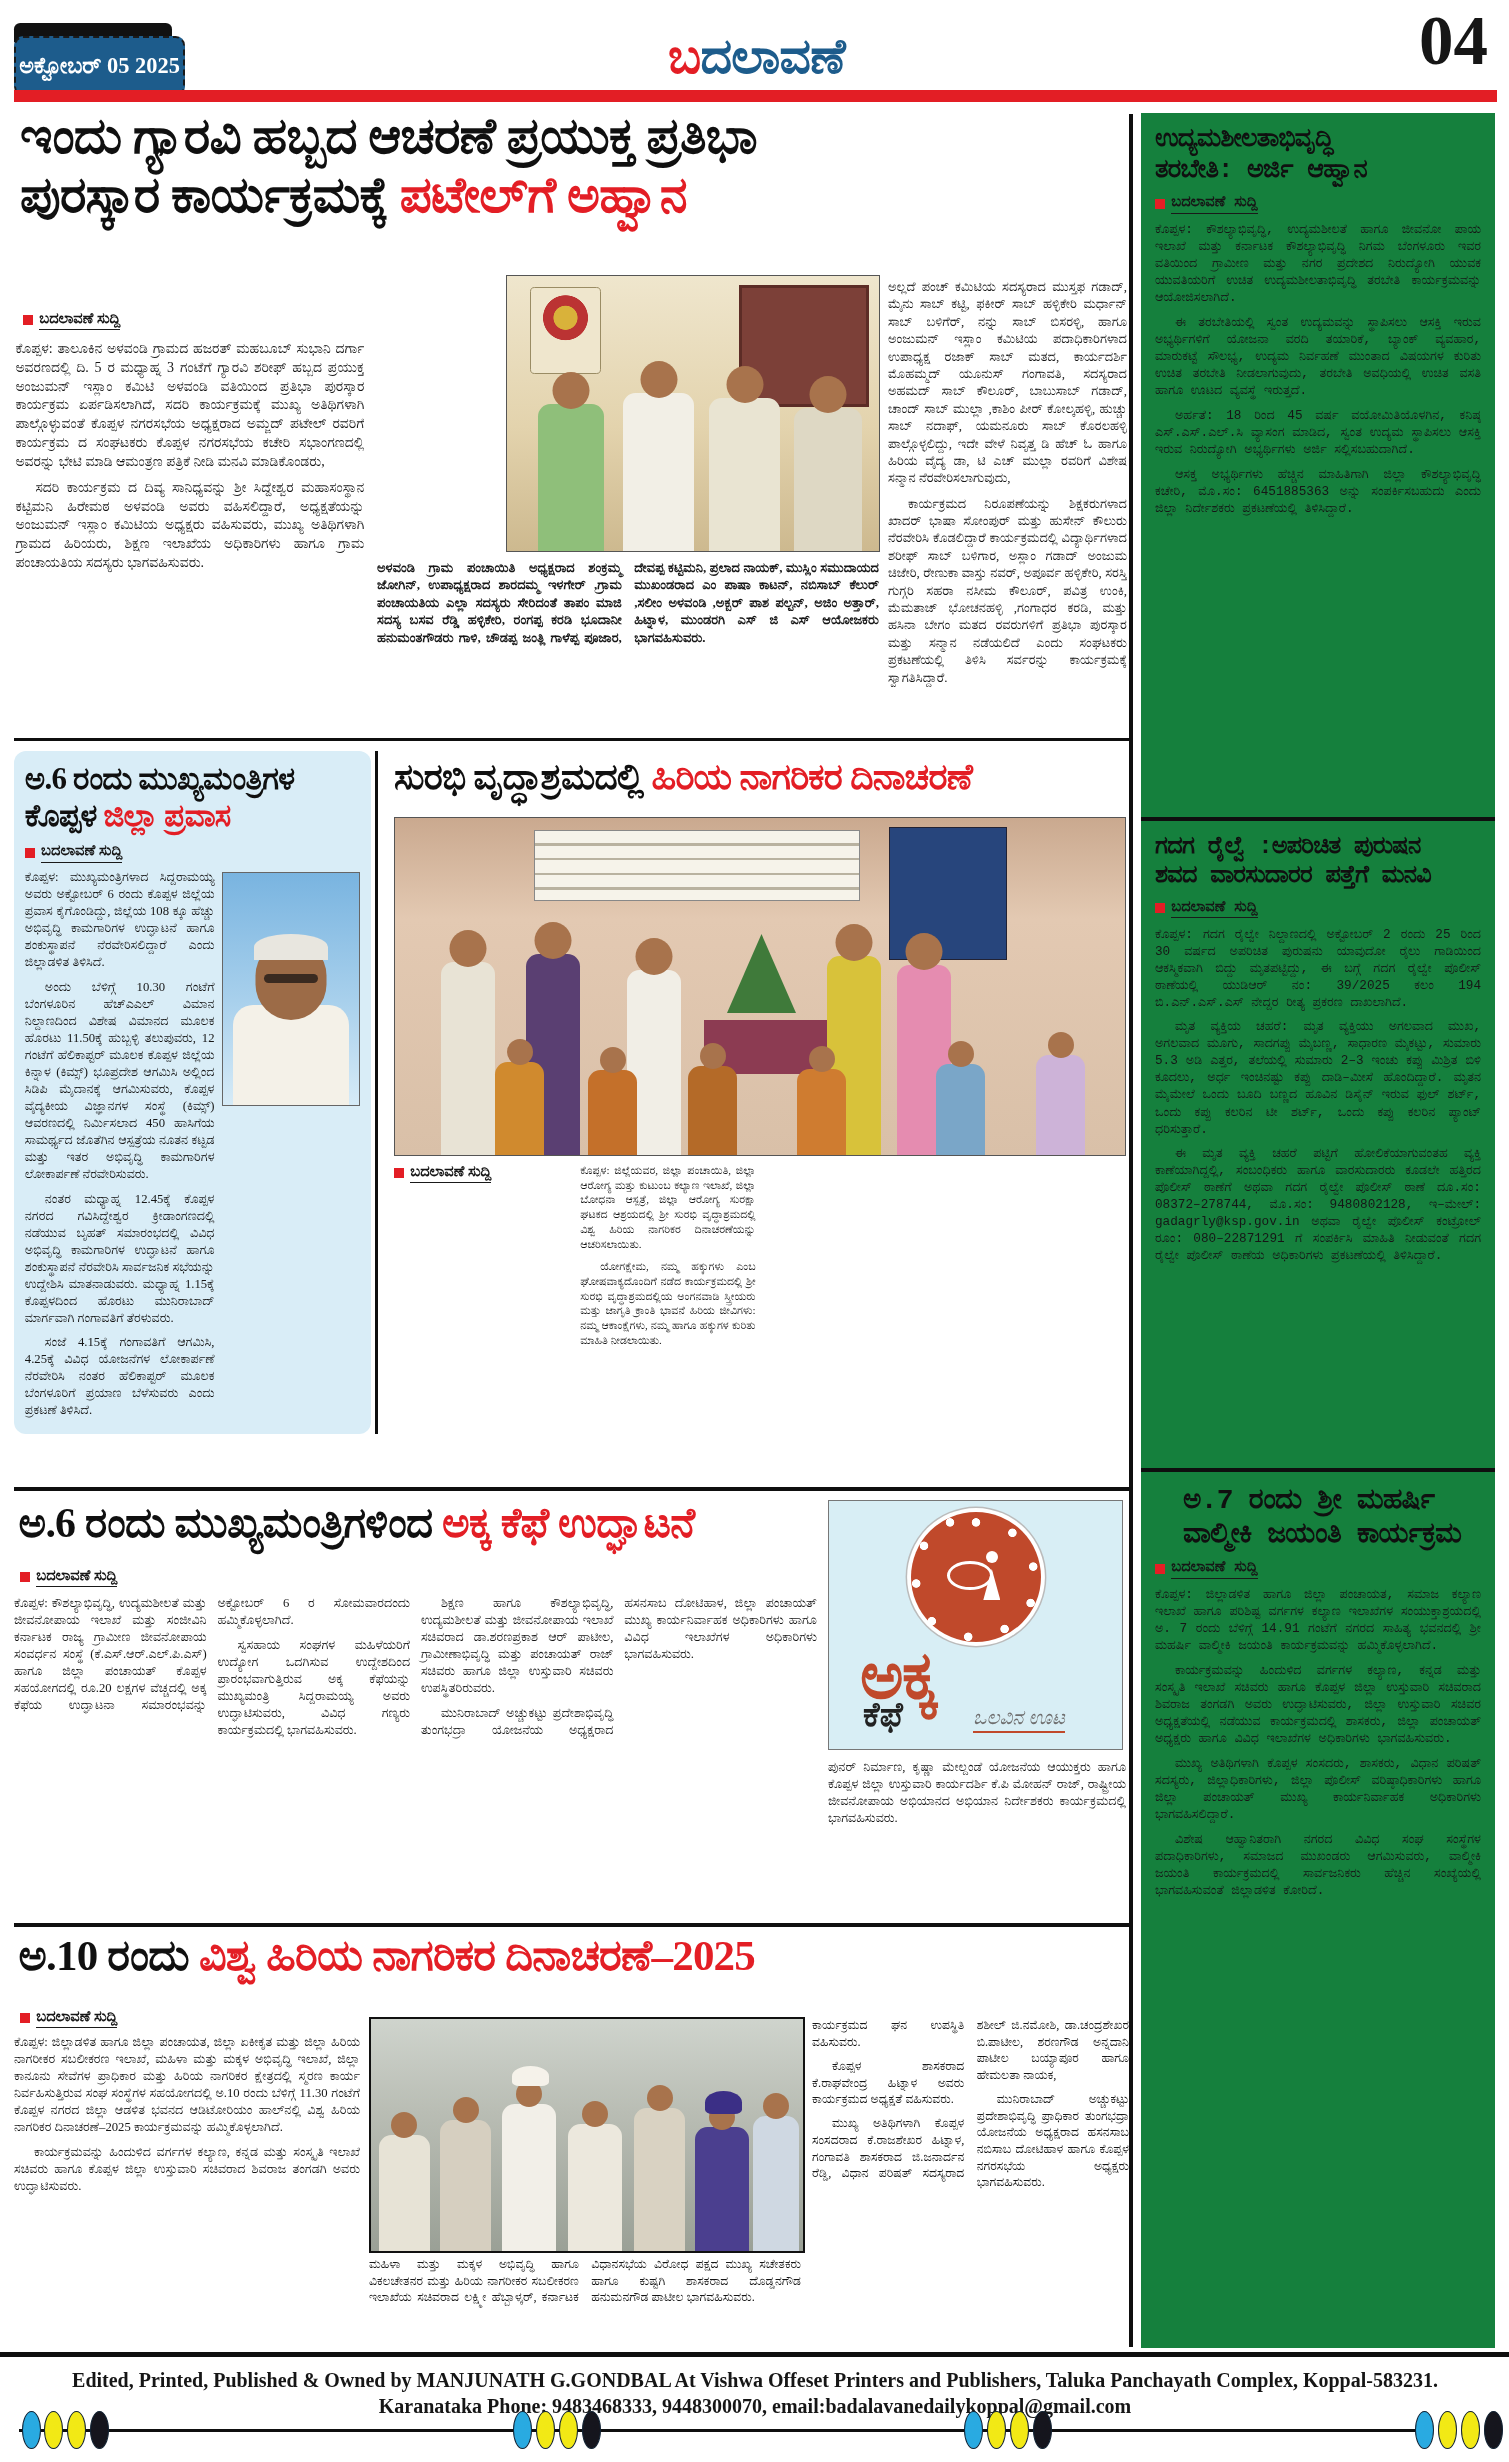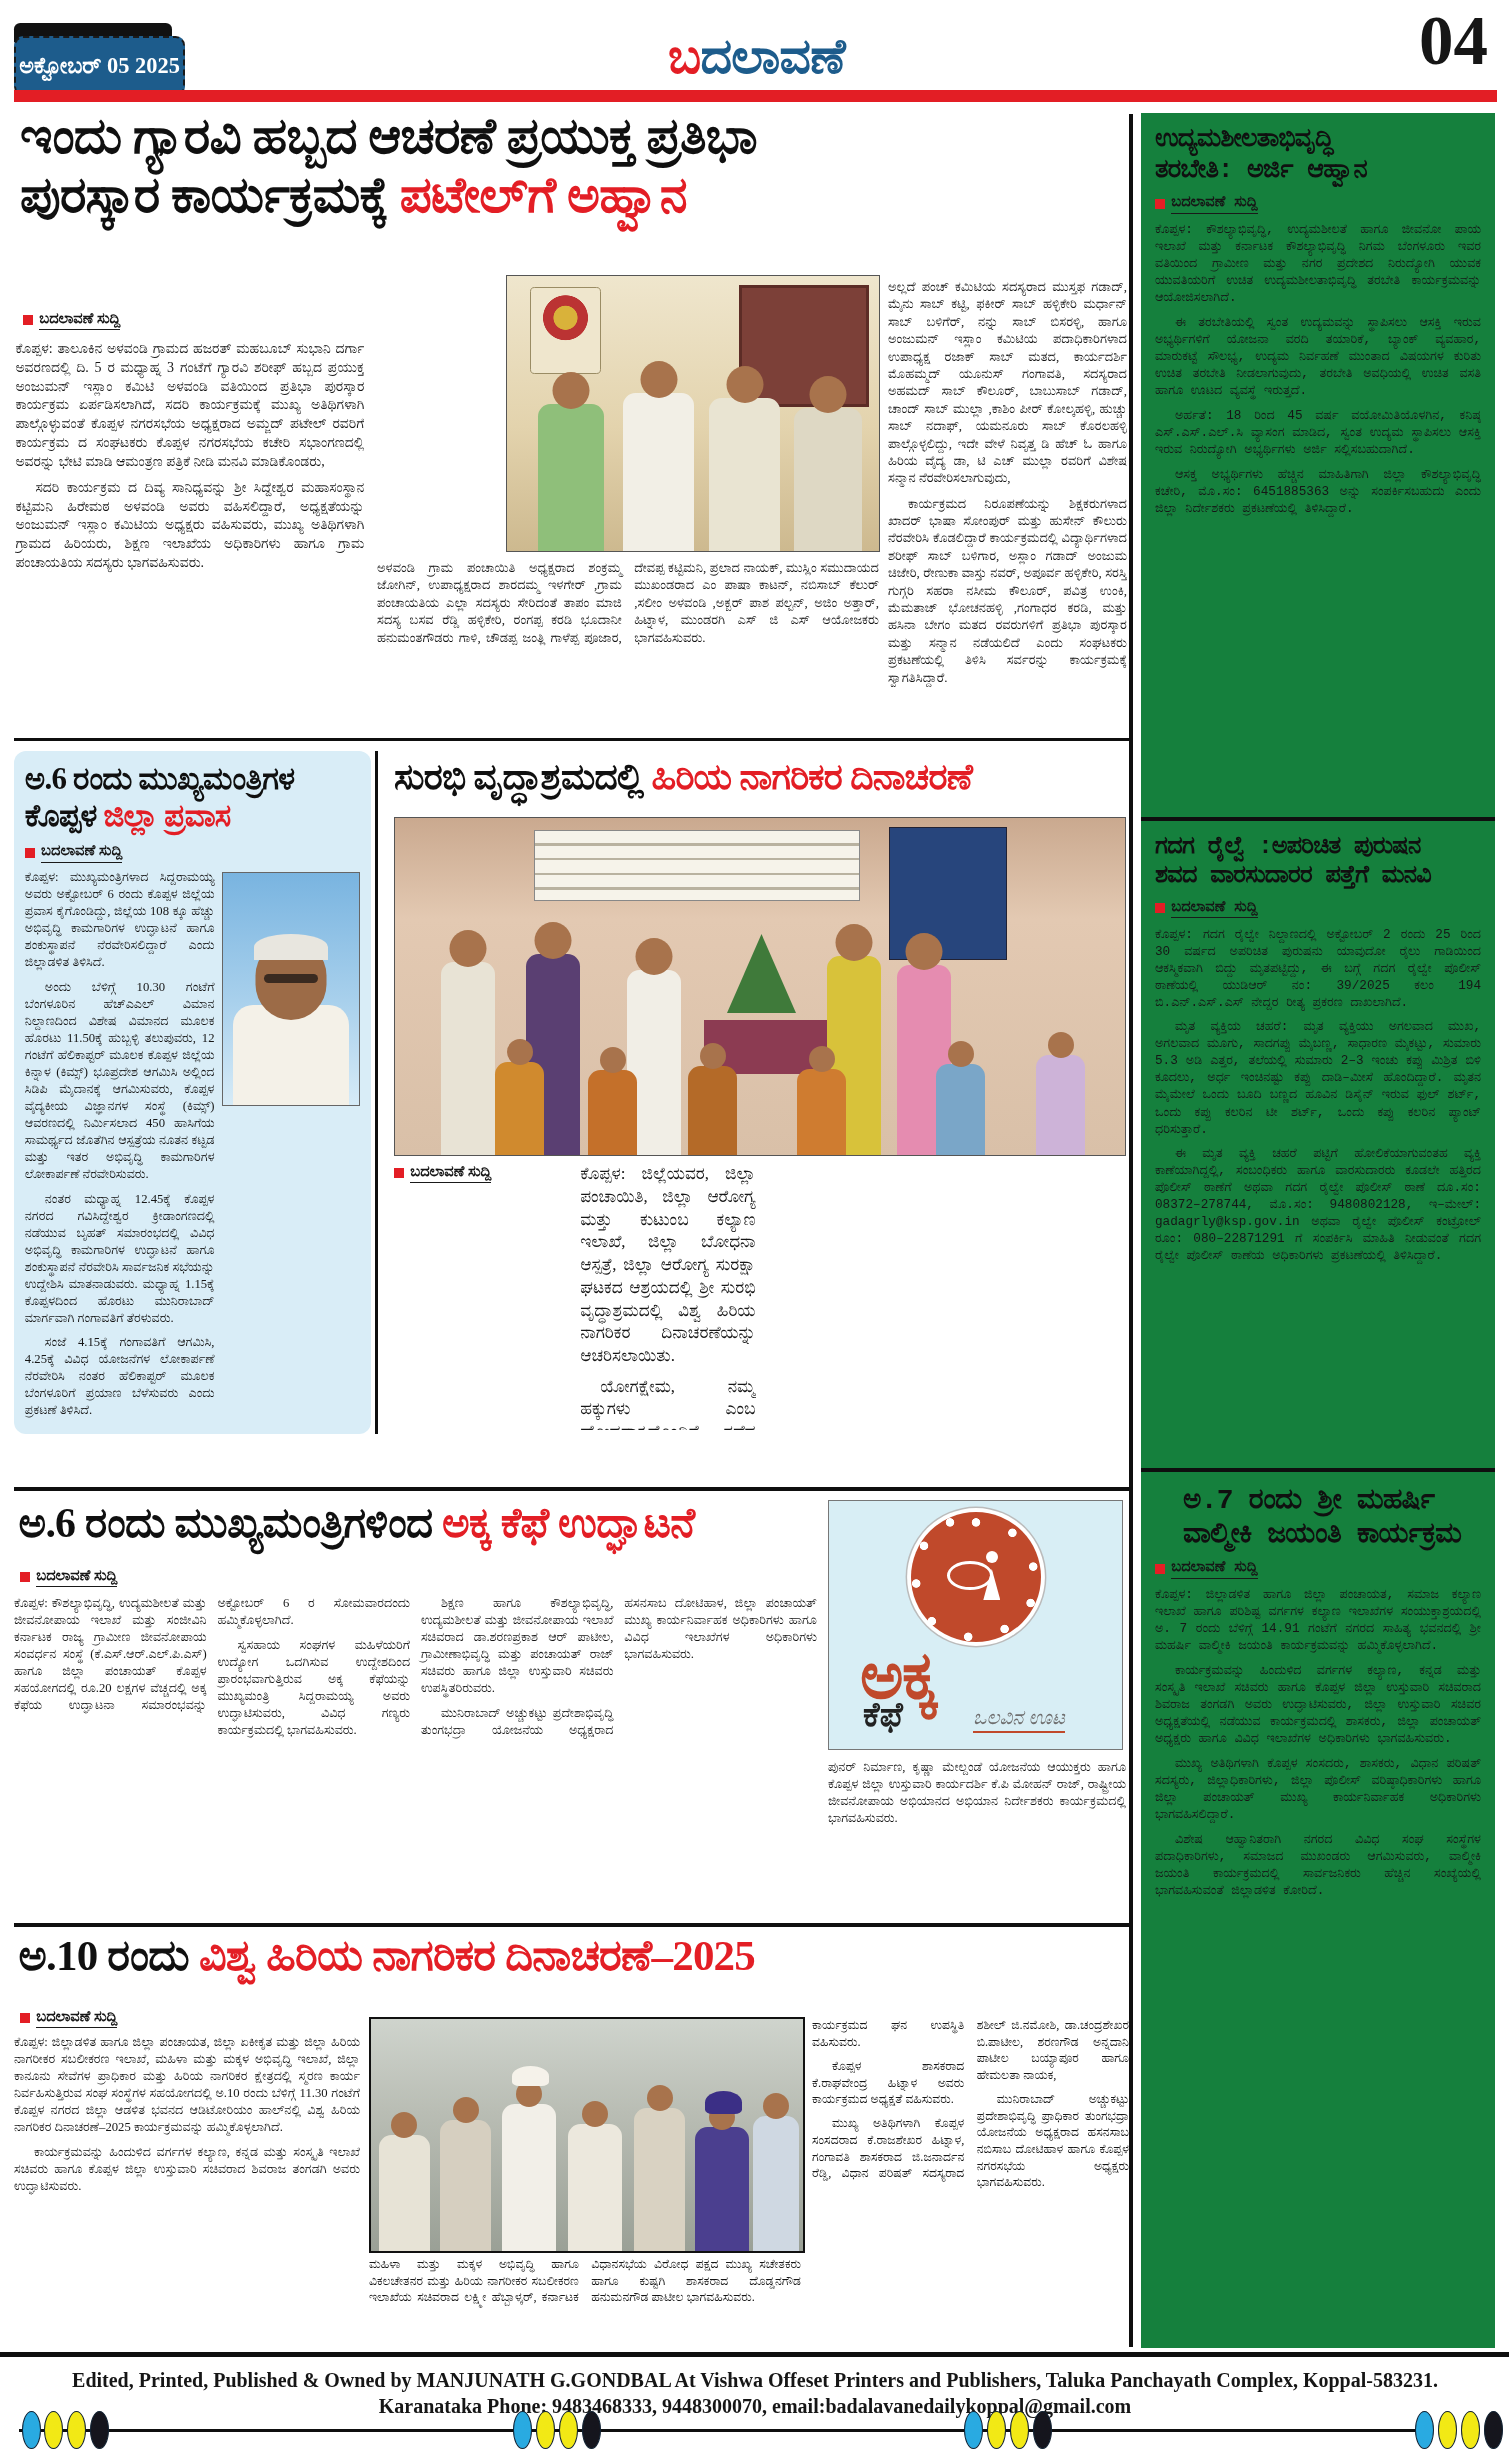--- a/index.html
+++ b/index.html
@@ -66,21 +66,21 @@
   <div class="abs photo" style="left:506px;top:275px;width:372px;height:275px;border:0.8px solid #555;
               background:linear-gradient(180deg,#efe6cd 0%,#e3d3ad 55%,#cdb98f 100%);">
     <div class="abs" style="left:232px;top:9.3px;width:124px;height:116px;background:#7c4038;border:3.1px solid #5c2c26;"></div>
     <div class="abs" style="left:23px;top:10.8px;width:69px;height:85px;background:radial-gradient(circle at 50% 35%,#d9b23a 0 18%,#b33 19% 34%,#efe6cd 35%);border:1.5px solid #9a8c64;border-radius:4.6px;"></div>
     <div class="psn" style="left:31px;width:66px;height:147px;background:#8fbf7a;"></div>
     <div class="psn" style="left:116px;width:71px;height:158px;background:#f2efe6;"></div>
     <div class="psn" style="left:202px;width:71px;height:153px;background:#e9e4d2;"></div>
     <div class="psn" style="left:287px;width:68px;height:143px;background:#ded8c4;"></div>
   </div>
 
-  <div class="abs bd cols2" style="left:377px;top:559px;width:502px;height:175px;font-size:13px;">
+  <div class="abs bd cols2" style="left:377px;top:559px;width:502px;height:175px;font-size:13px;font-weight:bold;">
     <p class="noind">ಅಳವಂಡಿ ಗ್ರಾಮ ಪಂಚಾಯಿತಿ ಅಧ್ಯಕ್ಷರಾದ ಶಂಕ್ರಮ್ಮ ಜೋಗಿನ್, ಉಪಾಧ್ಯಕ್ಷರಾದ ಶಾರದಮ್ಮ ಇಳಗೇರ್ ,ಗ್ರಾಮ ಪಂಚಾಯತಿಯ ಎಲ್ಲಾ ಸದಸ್ಯರು ಸೇರಿದಂತೆ ತಾಪಂ ಮಾಜಿ ಸದಸ್ಯ ಬಸವ ರೆಡ್ಡಿ ಹಳ್ಳಿಕೇರಿ, ರಂಗಪ್ಪ ಕರಡಿ ಭೂದಾನೀ ಹನುಮಂತಗೌಡರು ಗಾಳಿ, ಚೌಡಪ್ಪ ಜಂತ್ಲಿ ಗಾಳೆಪ್ಪ ಪೂಜಾರ, ದೇವಪ್ಪ ಕಟ್ಟಿಮನಿ, ಪ್ರಲಾದ ನಾಯಕ್, ಮುಸ್ಲಿಂ ಸಮುದಾಯದ ಮುಖಂಡರಾದ ಎಂ ಪಾಷಾ ಕಾಟನ್, ನಬಿಸಾಬ್ ಕೆಲುರ್ ,ಸಲೀಂ ಅಳವಂಡಿ ,ಅಕ್ಬರ್ ಪಾಶ ಪಲ್ಟನ್, ಅಜಿಂ ಅತ್ತಾರ್, ಹಿಟ್ನಾಳ, ಮುಂಡರಗಿ ಎಸ್ ಜಿ ಎಸ್ ಆಯೋಜಕರು ಭಾಗವಹಿಸುವರು.</p>
   </div>
 
   <div class="abs bd" style="left:888px;top:278px;width:239px;height:457px;font-size:13px;">
     <p class="noind">ಅಲ್ಲದೆ ಪಂಚ್ ಕಮಿಟಿಯ ಸದಸ್ಯರಾದ ಮುಸ್ತಫ ಗಡಾದ್, ಮೈನು ಸಾಬ್ ಕಟ್ಟಿ, ಫಕೀರ್ ಸಾಬ್ ಹಳ್ಳಿಕೇರಿ ಮರ್ಧಾನ್ ಸಾಬ್ ಬಳಿಗೆರ್, ನನ್ನು ಸಾಬ್ ಬಿಸರಳ್ಳಿ, ಹಾಗೂ ಅಂಜುಮನ್ ಇಸ್ಲಾಂ ಕಮಿಟಿಯ ಪದಾಧಿಕಾರಿಗಳಾದ ಉಪಾಧ್ಯಕ್ಷ ರಜಾಕ್ ಸಾಬ್ ಮತದ, ಕಾರ್ಯದರ್ಶಿ ಮೊಹಮ್ಮದ್ ಯೂನುಸ್ ಗಂಗಾವತಿ, ಸದಸ್ಯರಾದ ಅಹಮದ್ ಸಾಬ್ ಕೌಲೂರ್, ಬಾಬುಸಾಬ್ ಗಡಾದ್, ಚಾಂದ್ ಸಾಬ್ ಮುಲ್ಲಾ ,ಕಾಶಿಂ ಪೀರ್ ಕೋಲ್ಕಹಳ್ಳಿ, ಹುಚ್ಚು ಸಾಬ್ ನದಾಫ್, ಯಮನೂರು ಸಾಬ್ ಕೊರಲಹಳ್ಳಿ ಪಾಲ್ಗೊಳ್ಳಲಿದ್ದು, ಇದೇ ವೇಳೆ ನಿವೃತ್ತ ಡಿ ಹೆಚ್ ಓ ಹಾಗೂ ಹಿರಿಯ ವೈದ್ಯ ಡಾ, ಟಿ ಎಚ್ ಮುಲ್ಲಾ ರವರಿಗೆ ವಿಶೇಷ ಸನ್ಮಾನ ನೆರವೇರಿಸಲಾಗುವುದು,</p>
     <p>ಕಾರ್ಯಕ್ರಮದ ನಿರೂಪಣೆಯನ್ನು ಶಿಕ್ಷಕರುಗಳಾದ ಖಾದರ್ ಭಾಷಾ ಸೋಂಪುರ್ ಮತ್ತು ಹುಸೇನ್ ಕೌಲುರು ನೆರವೇರಿಸಿ ಕೊಡಲಿದ್ದಾರೆ ಕಾರ್ಯಕ್ರಮದಲ್ಲಿ ವಿದ್ಯಾರ್ಥಿಗಳಾದ ಶರೀಫ್ ಸಾಬ್ ಬಳಿಗಾರ, ಅಸ್ಲಾಂ ಗಡಾದ್ ಅಂಜುಮ ಚಿಜೇರಿ, ರೇಣುಕಾ ವಾಸ್ತು ನವರ್, ಅಪೂರ್ವ ಹಳ್ಳಿಕೇರಿ, ಸರಸ್ತಿ ಗುಗ್ಗರಿ ಸಹರಾ ನಸೀಮ ಕೌಲೂರ್, ಪವಿತ್ರ ಉಂಕಿ, ಮೆಮತಾಜ್ ಭೋಚನಹಳ್ಳಿ ,ಗಂಗಾಧರ ಕರಡಿ, ಮತ್ತು ಹಸಿನಾ ಬೇಗಂ ಮತದ ರವರುಗಳಿಗೆ ಪ್ರತಿಭಾ ಪುರಸ್ಕಾರ ಮತ್ತು ಸನ್ಮಾನ ನಡೆಯಲಿದೆ ಎಂದು ಸಂಘಟಕರು ಪ್ರಕಟಣೆಯಲ್ಲಿ ತಿಳಿಸಿ ಸರ್ವರನ್ನು ಕಾರ್ಯಕ್ರಮಕ್ಕೆ ಸ್ವಾಗತಿಸಿದ್ದಾರೆ.</p>
   </div>
 
   <div class="abs rule" style="left:14px;top:738px;width:1115px;height:3.1px;"></div>
 
@@ -132,21 +132,21 @@
     <div class="psn sm" style="left:402px;width:49px;height:86px;background:#cf7c30;"></div>
     <div class="psn sm" style="left:541px;width:49px;height:91px;background:#7aa6c8;"></div>
     <div class="psn sm" style="left:641px;width:49px;height:100px;background:#cdb3d8;"></div>
   </div>
 
   <div class="abs" style="left:394px;top:1163px;width:734px;height:267px;column-count:4;column-gap:10.8px;overflow:hidden;">
     <div class="byline" style="margin-bottom:6.2px;">
       <span class="sq"></span>
       <span class="bl">ಬದಲಾವಣೆ ಸುದ್ದಿ</span>
     </div>
-    <div class="bd" style="font-size:17px;">
+    <div class="bd" style="font-size:11px;">
       <p class="noind">ಕೊಪ್ಪಳ: ಜಿಲ್ಲೆಯವರ, ಜಿಲ್ಲಾ ಪಂಚಾಯಿತಿ, ಜಿಲ್ಲಾ ಆರೋಗ್ಯ ಮತ್ತು ಕುಟುಂಬ ಕಲ್ಯಾಣ ಇಲಾಖೆ, ಜಿಲ್ಲಾ ಬೋಧನಾ ಆಸ್ಪತ್ರೆ, ಜಿಲ್ಲಾ ಆರೋಗ್ಯ ಸುರಕ್ಷಾ ಘಟಕದ ಆಶ್ರಯದಲ್ಲಿ ಶ್ರೀ ಸುರಭಿ ವೃದ್ಧಾಶ್ರಮದಲ್ಲಿ ವಿಶ್ವ ಹಿರಿಯ ನಾಗರಿಕರ ದಿನಾಚರಣೆಯನ್ನು ಆಚರಿಸಲಾಯಿತು.</p>
       <p>ಯೋಗಕ್ಷೇಮ, ನಮ್ಮ ಹಕ್ಕುಗಳು ಎಂಬ ಘೋಷವಾಕ್ಯದೊಂದಿಗೆ ನಡೆದ ಕಾರ್ಯಕ್ರಮದಲ್ಲಿ ಶ್ರೀ ಸುರಭಿ ವೃದ್ಧಾಶ್ರಮದಲ್ಲಿಯ ಅಂಗನವಾಡಿ ಸ್ತ್ರೀಯರು ಮತ್ತು ಜಾಗೃತಿ ಕ್ರಾಂತಿ ಭಾವನೆ ಹಿರಿಯ ಜೀವಿಗಳು: ನಮ್ಮ ಆಕಾಂಕ್ಷೆಗಳು, ನಮ್ಮ ಹಾಗೂ ಹಕ್ಕುಗಳ ಕುರಿತು ಮಾಹಿತಿ ನೀಡಲಾಯಿತು.</p>
 
     </div>
   </div>
 
   <div class="abs rule" style="left:14px;top:1487px;width:1115px;height:3.9px;"></div>
 
   <div class="abs headline" style="left:18.5px;top:1500px;width:1104px;font-size:42px;line-height:1.1;">
     <span>ಅ.6 ರಂದು ಮುಖ್ಯಮಂತ್ರಿಗಳಿಂದ </span><span class="red">ಅಕ್ಕ ಕೆಫೆ ಉದ್ಘಾಟನೆ</span>

